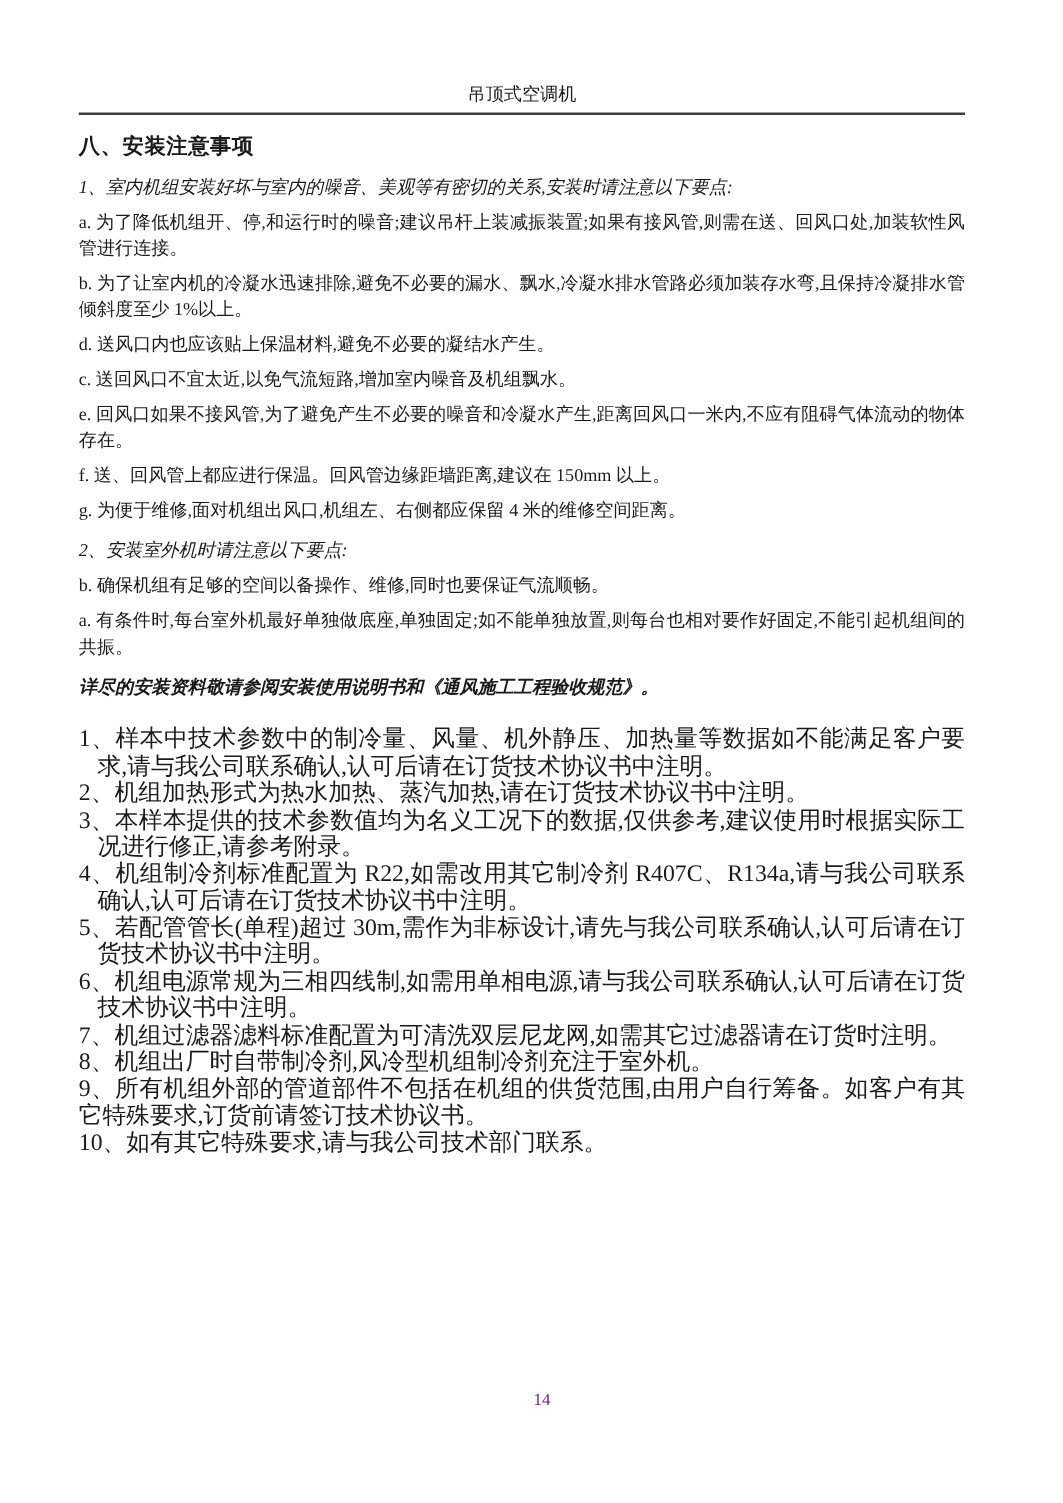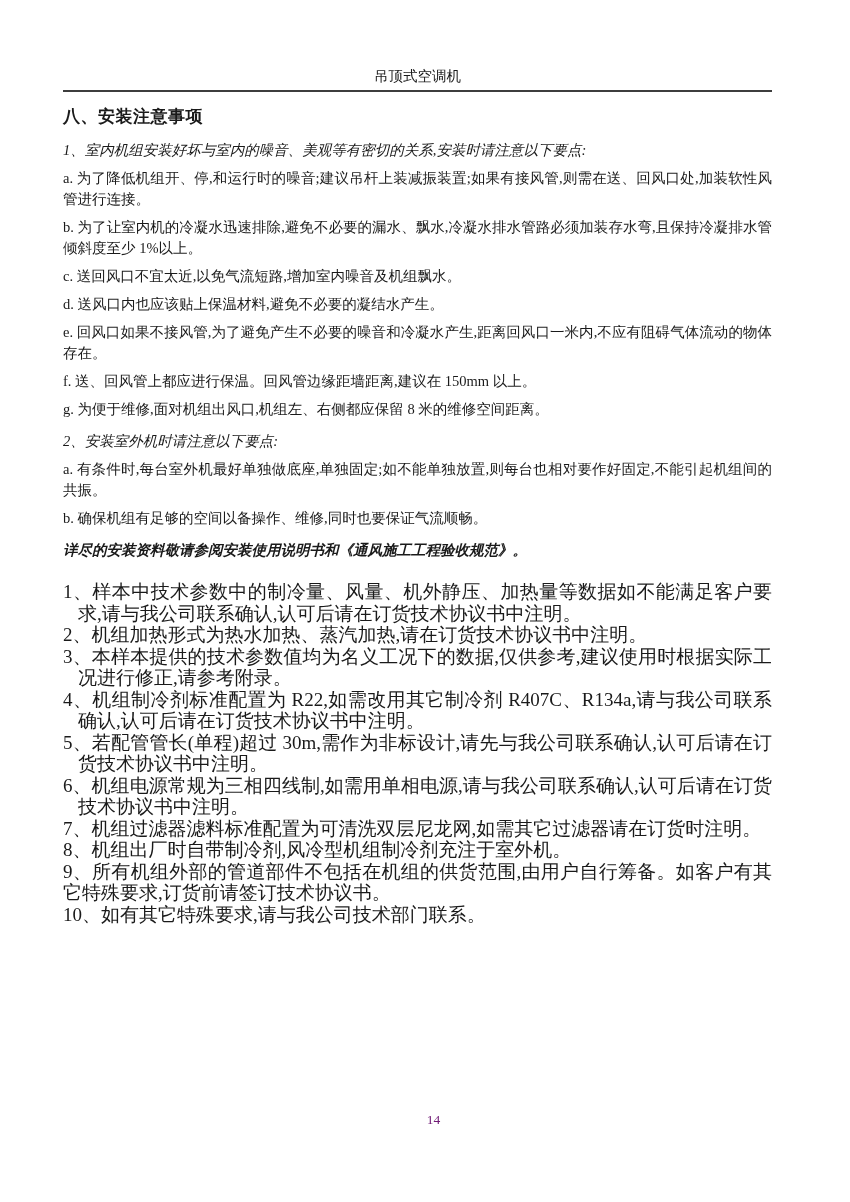--- a/index.html
+++ b/index.html
@@ -88,30 +88,30 @@
     <div class="page-header">
       <span>吊顶式空调机</span>
     </div>
 
     <h1 class="sec8-title">八、安装注意事项</h1>
 
     <p class="intro">1、室内机组安装好坏与室内的噪音、美观等有密切的关系,安装时请注意以下要点:</p>
 
     <p class="para">a. 为了降低机组开、停,和运行时的噪音;建议吊杆上装减振装置;如果有接风管,则需在送、回风口处,加装软性风管进行连接。</p>
     <p class="para">b. 为了让室内机的冷凝水迅速排除,避免不必要的漏水、飘水,冷凝水排水管路必须加装存水弯,且保持冷凝排水管倾斜度至少 1%以上。</p>
+    <p class="para">d. 送风口内也应该贴上保温材料,避免不必要的凝结水产生。</p>
     <p class="para">c. 送回风口不宜太近,以免气流短路,增加室内噪音及机组飘水。</p>
-    <p class="para">d. 送风口内也应该贴上保温材料,避免不必要的凝结水产生。</p>
     <p class="para">e. 回风口如果不接风管,为了避免产生不必要的噪音和冷凝水产生,距离回风口一米内,不应有阻碍气体流动的物体存在。</p>
     <p class="para">f. 送、回风管上都应进行保温。回风管边缘距墙距离,建议在 150mm 以上。</p>
-    <p class="para">g. 为便于维修,面对机组出风口,机组左、右侧都应保留 8 米的维修空间距离。</p>
+    <p class="para">g. 为便于维修,面对机组出风口,机组左、右侧都应保留 4 米的维修空间距离。</p>
 
     <p class="intro">2、安装室外机时请注意以下要点:</p>
 
+    <p class="para">b. 确保机组有足够的空间以备操作、维修,同时也要保证气流顺畅。</p>
     <p class="para">a. 有条件时,每台室外机最好单独做底座,单独固定;如不能单独放置,则每台也相对要作好固定,不能引起机组间的共振。</p>
-    <p class="para">b. 确保机组有足够的空间以备操作、维修,同时也要保证气流顺畅。</p>
 
     <p class="note">详尽的安装资料敬请参阅安装使用说明书和《通风施工工程验收规范》。</p>
 
 
     <div class="olist">
       <p class="oitem">1、样本中技术参数中的制冷量、风量、机外静压、加热量等数据如不能满足客户要求,请与我公司联系确认,认可后请在订货技术协议书中注明。</p>
       <p class="oitem">2、机组加热形式为热水加热、蒸汽加热,请在订货技术协议书中注明。</p>
       <p class="oitem">3、本样本提供的技术参数值均为名义工况下的数据,仅供参考,建议使用时根据实际工况进行修正,请参考附录。</p>
       <p class="oitem">4、机组制冷剂标准配置为 R22,如需改用其它制冷剂 R407C、R134a,请与我公司联系确认,认可后请在订货技术协议书中注明。</p>
       <p class="oitem">5、若配管管长(单程)超过 30m,需作为非标设计,请先与我公司联系确认,认可后请在订货技术协议书中注明。</p>

